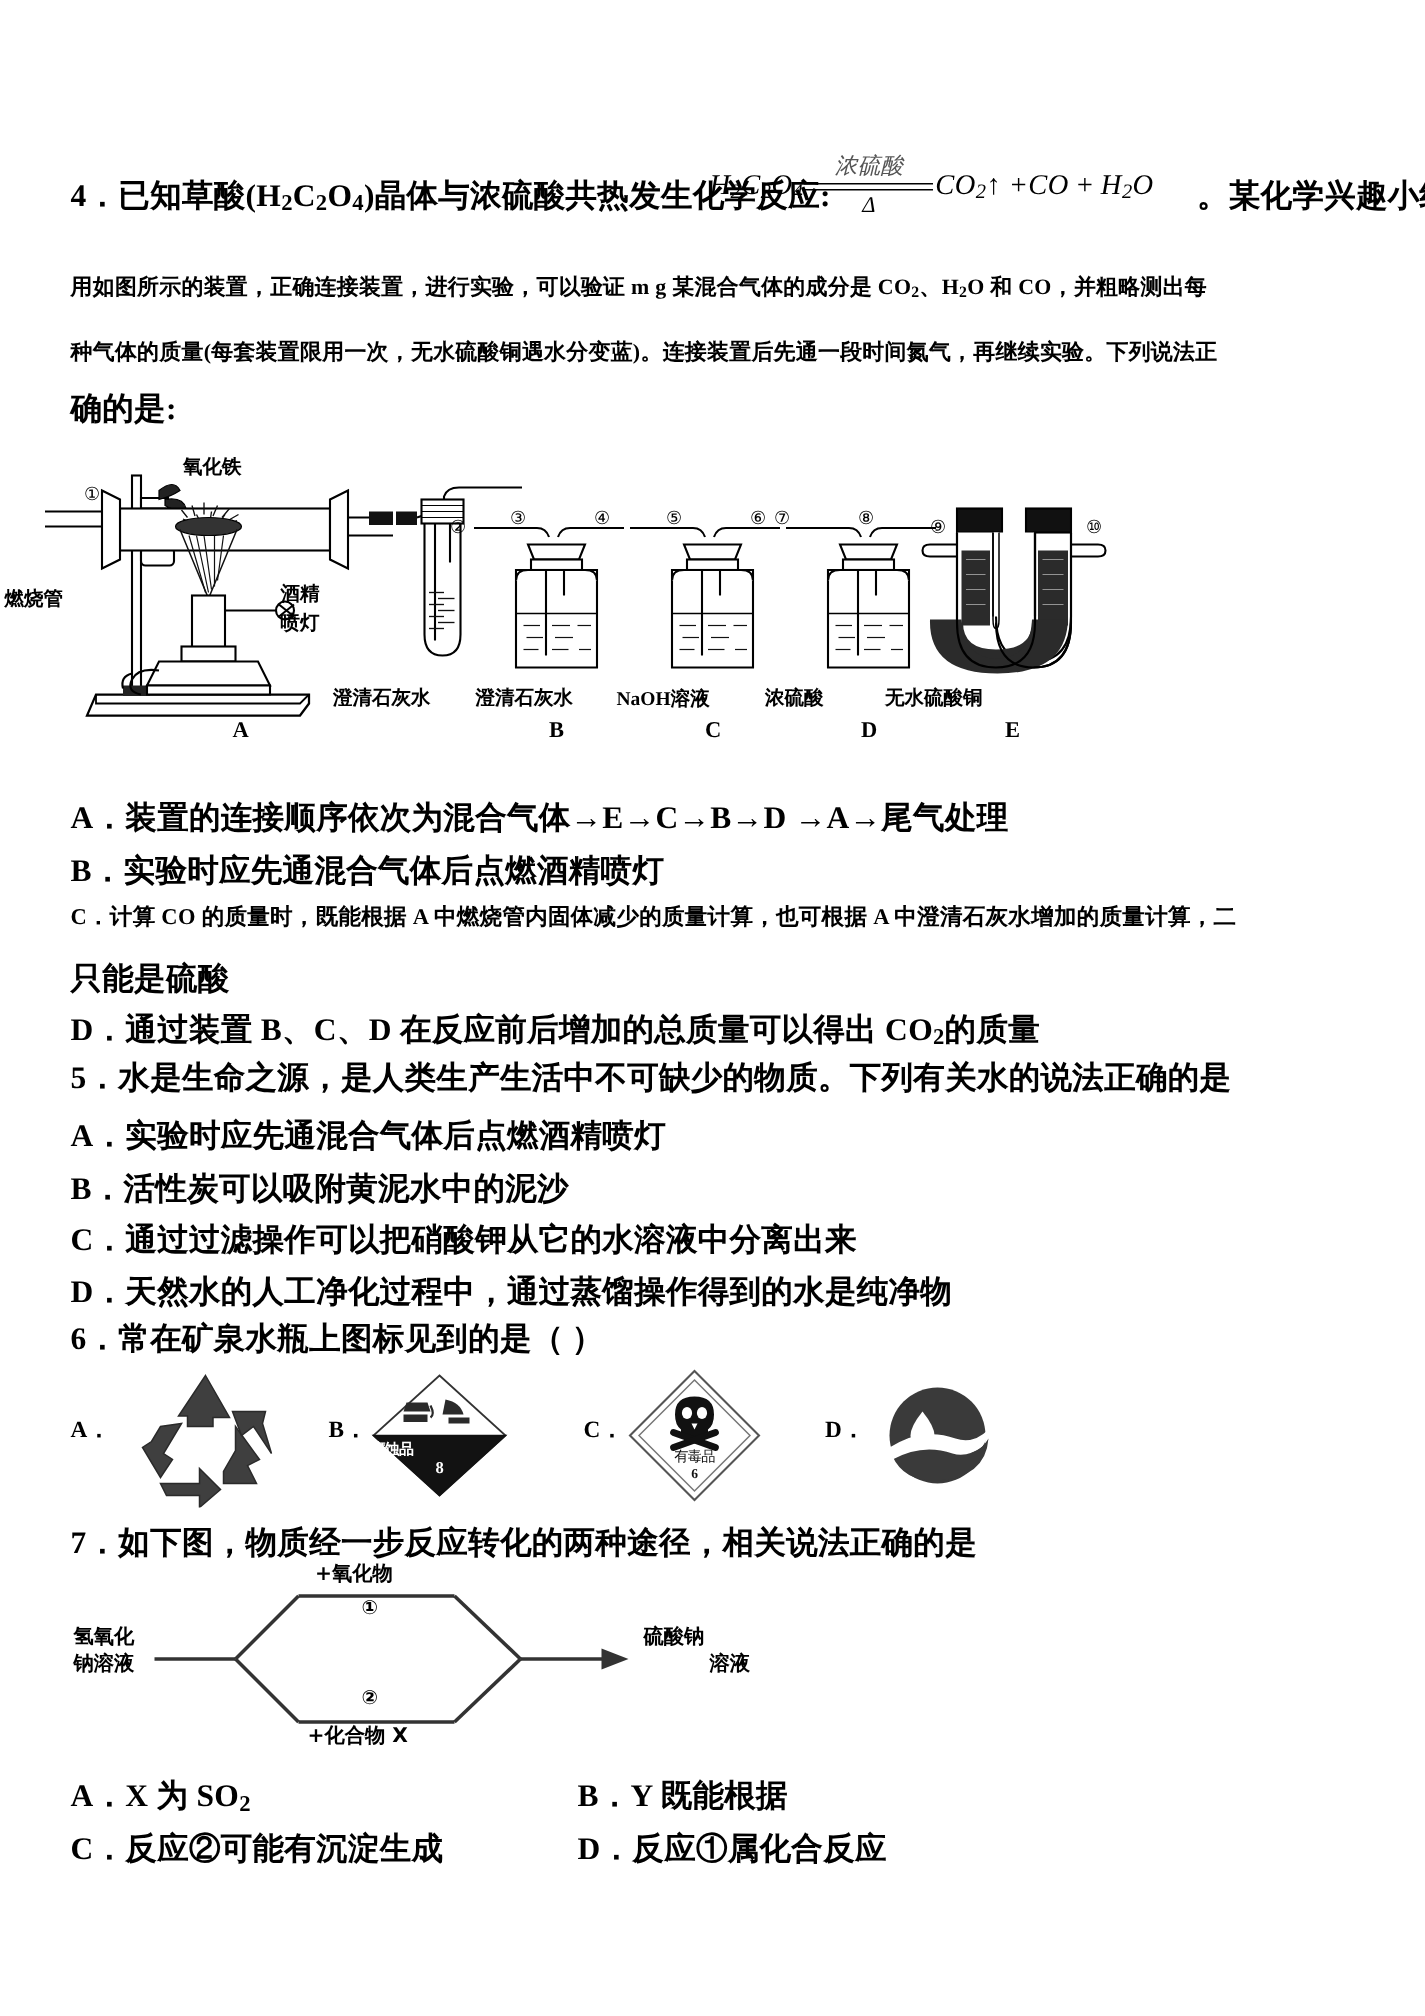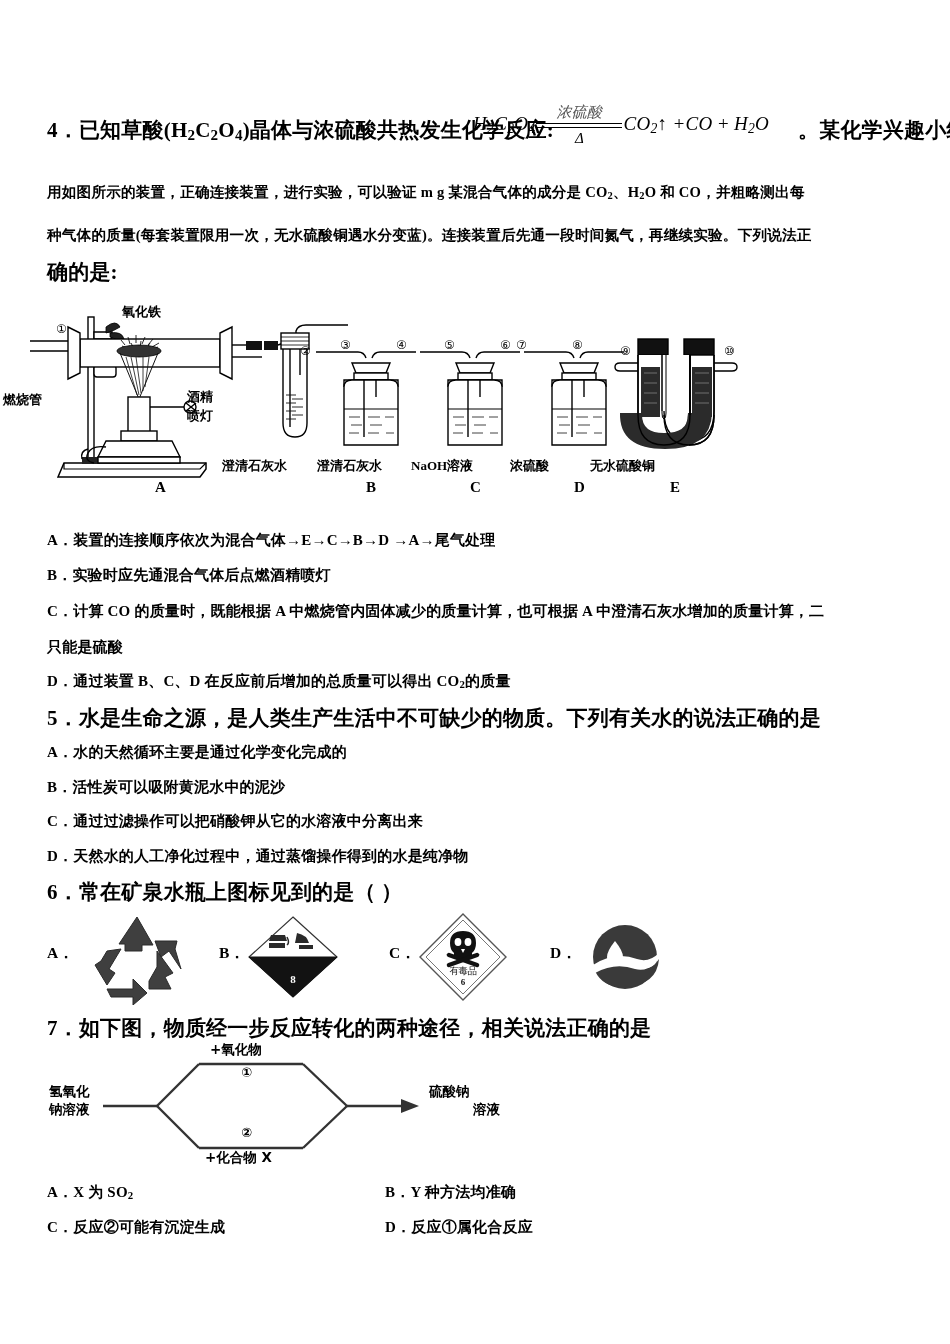--- a/index.html
+++ b/index.html
@@ -26,21 +26,21 @@
 
   
   .qline {
     font-size: 21px;
     line-height: 1.0;
     letter-spacing: 0.2px;
     font-weight: 700;
     white-space: nowrap;
   }
   .opt {
-    font-size: 15px;
+    font-size: 21px;
     font-weight: 700;
     white-space: nowrap;
     letter-spacing: 0.2px;
   }
   sub { font-size: 0.72em; vertical-align: -0.22em; }
 
   .abs { position: absolute; }
 
   
   .eqwrap {
@@ -396,21 +396,21 @@
       <span>C．计算 CO 的质量时，既能根据 A 中燃烧管内固体减少的质量计算，也可根据 A 中澄清石灰水增加的质量计算，二</span>
     </div>
     <div class="abs opt" style="left:0; top:638px;">只能是硫酸</div>
     <div class="abs opt" style="left:0; top:672px;">
       <span>D．通过装置 B、C、D 在反应前后增加的总质量可以得出 CO<sub>2</sub>的质量</span>
     </div>
   </div>
 
   <div class="content">
     <div class="abs qline" style="left:0; top:708px;">5．水是生命之源，是人类生产生活中不可缺少的物质。下列有关水的说法正确的是</div>
-    <div class="abs opt" style="left:0; top:743px;">A．水的天然循环主要是通过化学变化完成的</div>
+    <div class="abs opt" style="left:0; top:743px;">A．实验时应先通混合气体后点燃酒精喷灯</div>
     <div class="abs opt" style="left:0; top:778px;">B．活性炭可以吸附黄泥水中的泥沙</div>
     <div class="abs opt" style="left:0; top:812px;">C．通过过滤操作可以把硝酸钾从它的水溶液中分离出来</div>
     <div class="abs opt" style="left:0; top:847px;">D．天然水的人工净化过程中，通过蒸馏操作得到的水是纯净物</div>
   </div>
 
   <div class="content">
     <div class="abs qline" style="left:0; top:882px;">6．常在矿泉水瓶上图标见到的是（     ）</div>
   </div>
 
   <div class="content" style="top:0;">
@@ -434,21 +434,21 @@
           <polygon points="46,42 90,42 46,82 2,42" fill="#121212" stroke="#121212"></polygon>
 
           <g fill="#2a2a2a">
             <rect x="22" y="28" width="16" height="5"></rect>
             <path d="M24 20 l14 0 l2 6 l-18 0 z"></path>
             <path d="M50 18 q10 2 12 10 l-14 0 z"></path>
             <rect x="52" y="30" width="14" height="4"></rect>
             <path d="M40 22 q3 6 0 8" stroke="#2a2a2a" stroke-width="1.5" fill="none"></path>
           </g>
         </svg>
-        <div style="position:absolute; left:0; right:0; top:44px; text-align:left; color:#fff; font-family:'DejaVu Sans',sans-serif; font-size:10px; font-weight:700; letter-spacing:-0.5px;margin-top:46px;">腐蚀品</div>
+        <div style="position:absolute; left:0; right:0; top:44px; text-align:left; color:#fff; font-family:'DejaVu Sans',sans-serif; font-size:10px; font-weight:700; letter-spacing:-0.5px;">腐蚀品</div>
         <div style="position:absolute; left:0; right:0; top:58px; text-align:center; color:#fff; font-family:'Liberation Serif',serif; font-size:11px; font-weight:700;">8</div>
       </div>
 
       <span class="optletter" style="left:342px; top:38px;">C．</span>
       <div style="position:absolute; left:370px; top:6px; width:92px; height:92px;">
         <svg width="92" height="92" viewBox="0 0 92 92">
           <polygon points="46,3 89,46 46,89 3,46" fill="#ffffff" stroke="#555" stroke-width="1.4"></polygon>
           <polygon points="46,9 83,46 46,83 9,46" fill="none" stroke="#777" stroke-width="1"></polygon>
 
           <g fill="#111">
@@ -514,18 +514,18 @@
 
       <span class="flow-txt" style="left:382px; top:44px;">硫酸钠</span>
       <span class="flow-txt" style="left:390px; top:62px;margin-left:36px;">溶液</span>
     </div>
   </div>
 
   <div class="content">
     <div class="abs opt" style="left:0; top:1183px;">
       <span>A．X 为 SO<sub>2</sub></span>
     </div>
-    <div class="abs opt" style="left:338px; top:1183px;">B．Y 种方法均准确</div>
+    <div class="abs opt" style="left:338px; top:1183px;">B．Y 既能根据</div>
     <div class="abs opt" style="left:0; top:1218px;">C．反应②可能有沉淀生成</div>
     <div class="abs opt" style="left:338px; top:1218px;">D．反应①属化合反应</div>
   </div>
 
 </div>
 
 </body></html>

